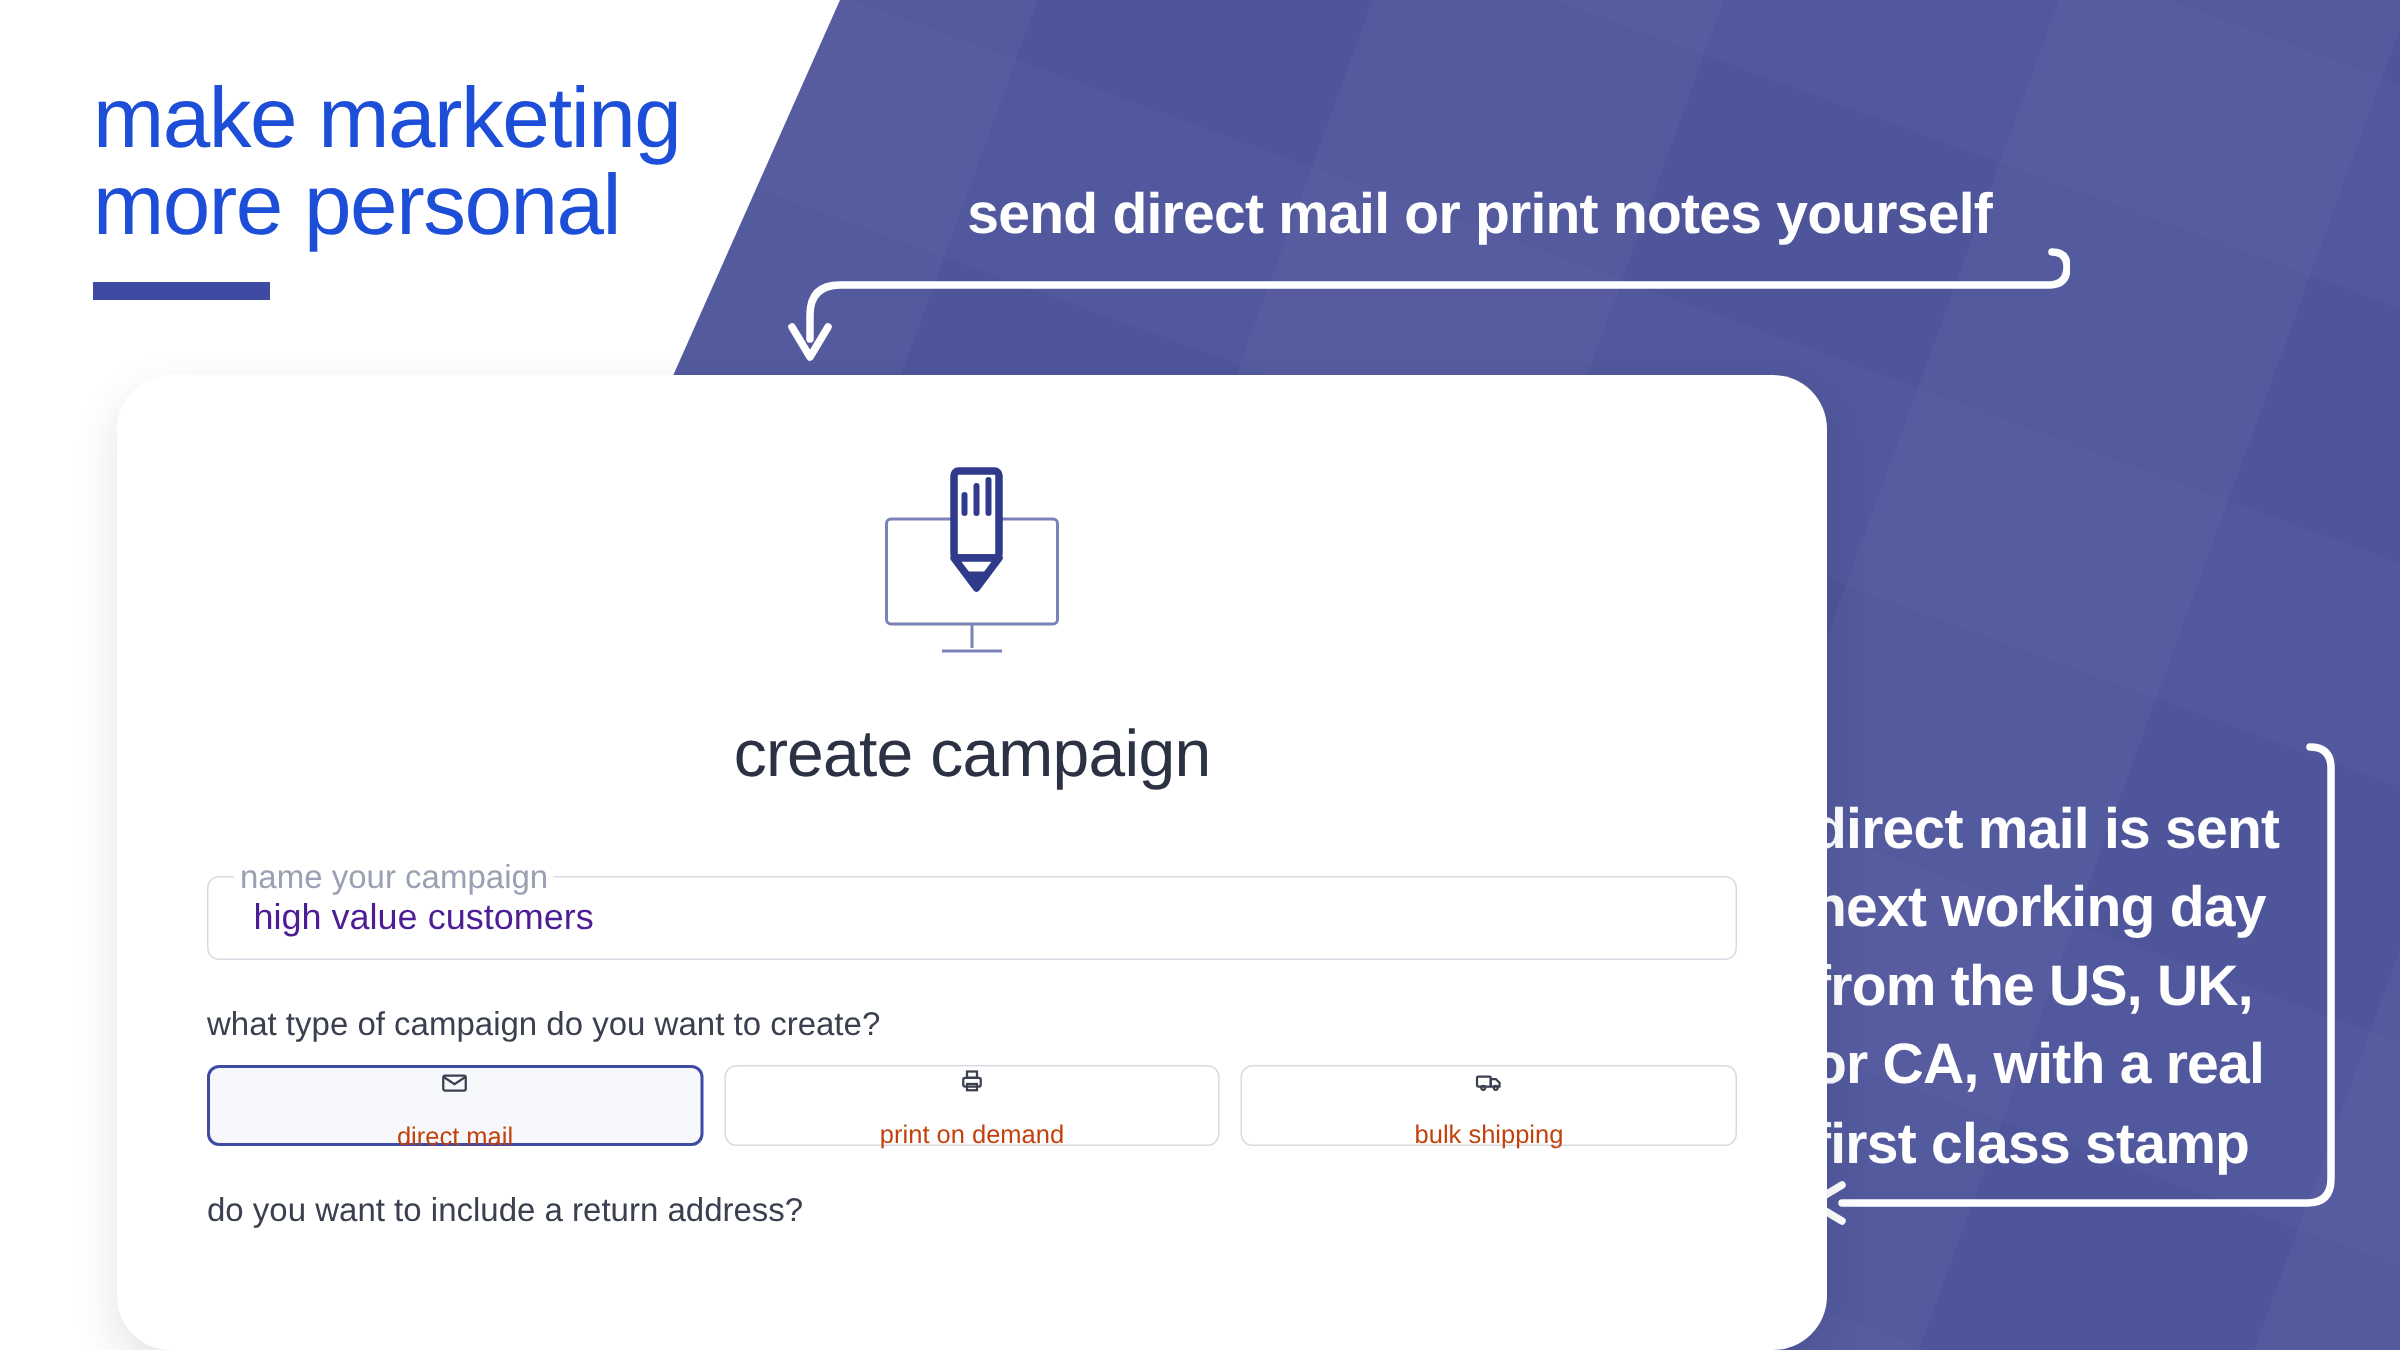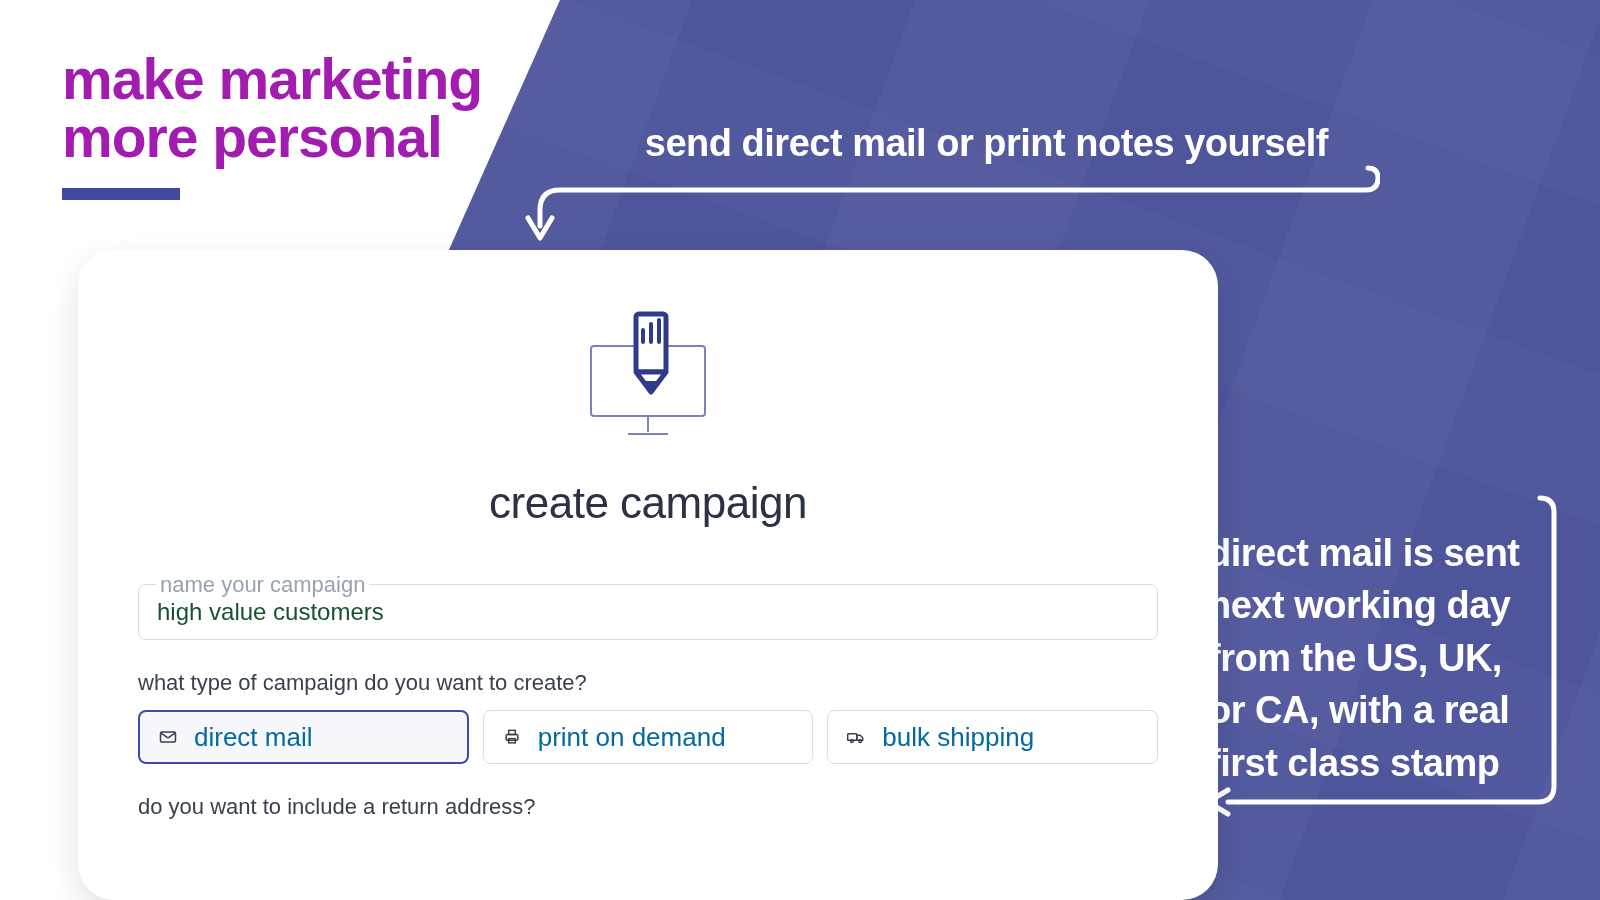--- a/index.html
+++ b/index.html
@@ -17,22 +17,22 @@
     position: absolute; inset: 0;
     background:
       repeating-linear-gradient(20deg, rgba(255,255,255,0.04) 0 140px, rgba(255,255,255,0.0) 140px 300px),
       repeating-linear-gradient(110deg, rgba(255,255,255,0.05) 0 220px, rgba(255,255,255,0.0) 220px 430px);
     mix-blend-mode: screen;
     opacity: 0.5;
   }
 
   
   .headline {
-    position: absolute; left: 62px; top: 50px; color: #a21caf;
-    font-weight: 700; font-size: 57px; line-height: 1.02; letter-spacing: -1px;
+    position: absolute; left: 62px; top: 50px; color: #1d4ed8;
+    font-weight: 400; font-size: 57px; line-height: 1.02; letter-spacing: -1px;
   }
   .headline .underline {
     margin-top: 22px; width: 118px; height: 12px; background: #3f4aa3;
   }
 
   
   .callout-top {
     position: absolute; right: 272px; top: 122px;
     color: #fff; font-weight: 700; font-size: 38px; letter-spacing: -0.5px;
     white-space: nowrap;
@@ -64,32 +64,32 @@
     text-align: center; font-weight: 500; color: #2c3244; font-size: 44px; margin-top: 20px; letter-spacing: -0.5px;
   }
 
   .field-wrap { position: relative; margin-top: 56px; }
   .float-label {
     position: absolute; left: 18px; top: -12px; background: #fff; padding: 0 4px;
     color: #9aa1b2; font-size: 22px; font-weight: 400;
   }
   .text-input {
     width: 100%; height: 56px; border: 1px solid #d8dbe3; border-radius: 8px;
-    padding: 0 18px; font-size: 24px; color: #14532d; outline: none; background: #fff;
+    padding: 0 30px; font-size: 24px; color: #4c1d95; outline: none; background: #fff;
   }
 
   .q { color: #3a4050; font-size: 22px; margin-top: 30px; font-weight: 400; }
 
   .opts { display: flex; gap: 14px; margin-top: 14px; }
   .opts.two .opt { flex: 1 1 50%; }
   .opts.three .opt { flex: 1 1 33.33%; }
   .opt {
     display: flex; align-items: center; gap: 16px;
     height: 54px; border: 1px solid #d8dbe3; border-radius: 8px; background: #fff;
-    padding: 0 18px; color: #0369a1; font-size: 26px; cursor: pointer; user-select: none;
+    padding: 0 18px; color: #c2410c; font-size: 17px; cursor: pointer; user-select: none; flex-direction: column;
   }
   .opt.selected { border: 2px solid #3f4aa3; background: #f7f8fc; }
   .opt .ico { width: 20px; height: 20px; display: inline-flex; align-items: center; justify-content: center; color: #3a4050; }
   .opt .ico svg { width: 20px; height: 20px; }
 </style>
 </head>
 <body>
 <div class="stage">
   <div class="diag"></div>
 

